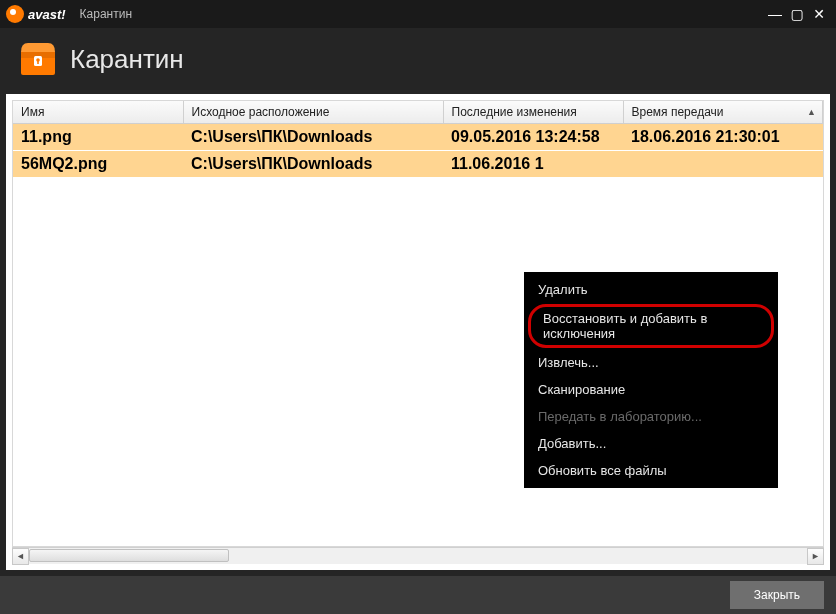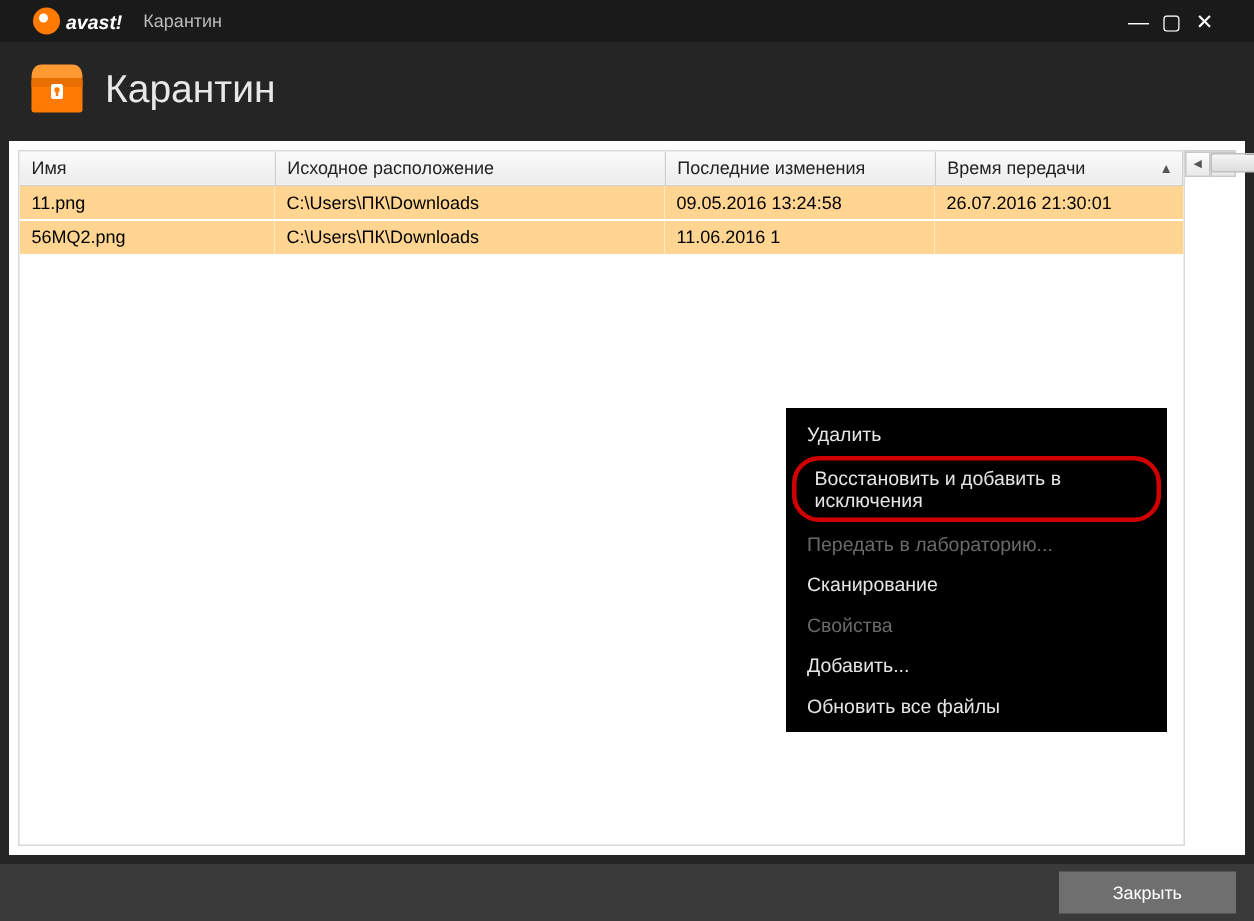--- a/index.html
+++ b/index.html
@@ -1,45 +1,45 @@
 <!DOCTYPE html>
 <html><head>
 <meta charset="utf-8">
 <style>
   * { box-sizing: border-box; margin: 0; padding: 0; }
   html, body { width: 836px; height: 614px; font-family: Arial, sans-serif; font-size: 12px; background: #fff; overflow: hidden; }
   .window { width: 836px; height: 614px; background: #252525; display: flex; flex-direction: column; }
-  .titlebar { height: 28px; background: #1a1a1a; display: flex; align-items: center; padding: 0 22px; color: #ccc; }
+  .titlebar { height: 28px; background: #1a1a1a; display: flex; align-items: center; padding: 0 6px; color: #ccc; }
   .titlebar .logo { display: flex; align-items: center; margin-right: 8px; }
   .titlebar .logo-icon { width: 18px; height: 18px; background: #ff7a00; border-radius: 50%; position: relative; margin-right: 4px; }
   .titlebar .logo-icon::after { content: ""; position: absolute; top: 4px; left: 4px; width: 6px; height: 6px; background: #fff; border-radius: 50%; }
   .titlebar .brand { font-weight: bold; color: #fff; font-style: italic; font-size: 13px; }
   .titlebar .title-text { margin-left: 6px; font-size: 12px; color: #bbb; }
   .titlebar .spacer { flex: 1; }
   .titlebar .win-btn { width: 22px; height: 18px; display: flex; align-items: center; justify-content: center; color: #fff; font-size: 14px; cursor: pointer; }
   .header { padding: 14px 20px 18px 20px; display: flex; align-items: center; gap: 14px; background: #252525; }
   .header .chest-icon { width: 36px; height: 34px; }
   .header h1 { color: #e8e8e8; font-size: 26px; font-weight: normal; }
-  .content-wrap { background: #fff; margin: 0 6px 6px 6px; flex: 1; display: flex; padding: 6px; position: relative; }
+  .content-wrap { background: #fff; margin: 0 6px 6px 6px; flex: 1; display: flex; flex-direction: column; padding: 6px; position: relative; }
   .table-area { flex: 1; border: 1px solid #d8d8d8; background: #fff; position: relative; overflow: hidden; }
   table { width: 100%; border-collapse: collapse; table-layout: fixed; }
   thead th { background: linear-gradient(#fbfbfb, #ececec); border-right: 1px solid #d0d0d0; border-bottom: 1px solid #cfcfcf; text-align: left; padding: 4px 8px; font-weight: normal; font-size: 12px; color: #222; position: relative; }
   thead th .sort-arrow { position: absolute; right: 6px; top: 6px; font-size: 9px; color: #555; }
-  tbody td { padding: 4px 8px; font-size: 12px; border-bottom: 1px solid transparent; white-space: nowrap; overflow: hidden; text-overflow: ellipsis; }
+  tbody td { padding: 4px 8px; font-size: 16px; border-bottom: 1px solid transparent; white-space: nowrap; overflow: hidden; text-overflow: ellipsis; font-weight: bold; }
   tbody tr.sel td { background: #ffd591; }
   .scrollbar-h { height: 17px; background: #f0f0f0; border-top: 1px solid #d0d0d0; display: flex; align-items: center; }
   .scrollbar-h .arrow { width: 17px; height: 17px; background: linear-gradient(#fdfdfd,#e8e8e8); border: 1px solid #c8c8c8; display: flex; align-items: center; justify-content: center; font-size: 9px; color: #555; }
   .scrollbar-h .track { flex: 1; height: 17px; position: relative; }
   .scrollbar-h .thumb { position: absolute; left: 0; top: 1px; width: 200px; height: 13px; background: linear-gradient(#f5f5f5,#dedede); border: 1px solid #c0c0c0; border-radius: 2px; }
   .context-menu { position: absolute; top: 178px; left: 518px; width: 254px; background: #000; padding: 4px 0; z-index: 50; }
   .context-menu .item { padding: 6px 14px; color: #e6e6e6; font-size: 13px; cursor: pointer; }
   .context-menu .item.disabled { color: #6a6a6a; cursor: default; }
   .context-menu .item.highlight { border: 3px solid #d00000; border-radius: 18px; padding: 4px 12px; margin: 1px 4px; }
   .footer { height: 38px; background: #3a3a3a; display: flex; align-items: center; justify-content: flex-end; padding: 0 12px; }
-  .footer .btn-close { background: #6f6f6f; color: #fff; border: none; padding: 7px 36px; font-size: 12px; cursor: pointer; }
+  .footer .btn-close { background: #6f6f6f; color: #fff; border: none; padding: 7px 24px; font-size: 12px; cursor: pointer; }
   col.c-name { width: 170px; }
   col.c-loc  { width: 260px; }
   col.c-mod  { width: 180px; }
   col.c-time { width: auto; }
 </style>
 </head>
 <body>
 
 <div class="window">
 
@@ -85,21 +85,21 @@
               <span>Время передачи</span>
               <span class="sort-arrow">▲</span>
             </th>
           </tr>
         </thead>
         <tbody>
           <tr class="sel">
             <td>11.png</td>
             <td>C:\Users\ПК\Downloads</td>
             <td>09.05.2016 13:24:58</td>
-            <td>26.07.2016 21:30:01</td>
+            <td>18.06.2016 21:30:01</td>
           </tr>
           <tr class="sel">
             <td>56MQ2.png</td>
             <td>C:\Users\ПК\Downloads</td>
             <td>11.06.2016 1</td>
             <td></td>
           </tr>
         </tbody>
       </table>
     </div>
@@ -107,23 +107,23 @@
       <div class="arrow">◄</div>
       <div class="track">
         <div class="thumb"></div>
       </div>
       <div class="arrow">►</div>
     </div>
 
     <div class="context-menu">
       <div class="item">Удалить</div>
       <div class="item highlight">Восстановить и добавить в исключения</div>
+      <div class="item">Извлечь...</div>
+      <div class="item">Сканирование</div>
       <div class="item disabled">Передать в лабораторию...</div>
-      <div class="item">Сканирование</div>
-      <div class="item disabled">Свойства</div>
       <div class="item">Добавить...</div>
       <div class="item">Обновить все файлы</div>
     </div>
   </div>
 
   <div class="footer">
     <button class="btn-close">Закрыть</button>
   </div>
 
 </div>

